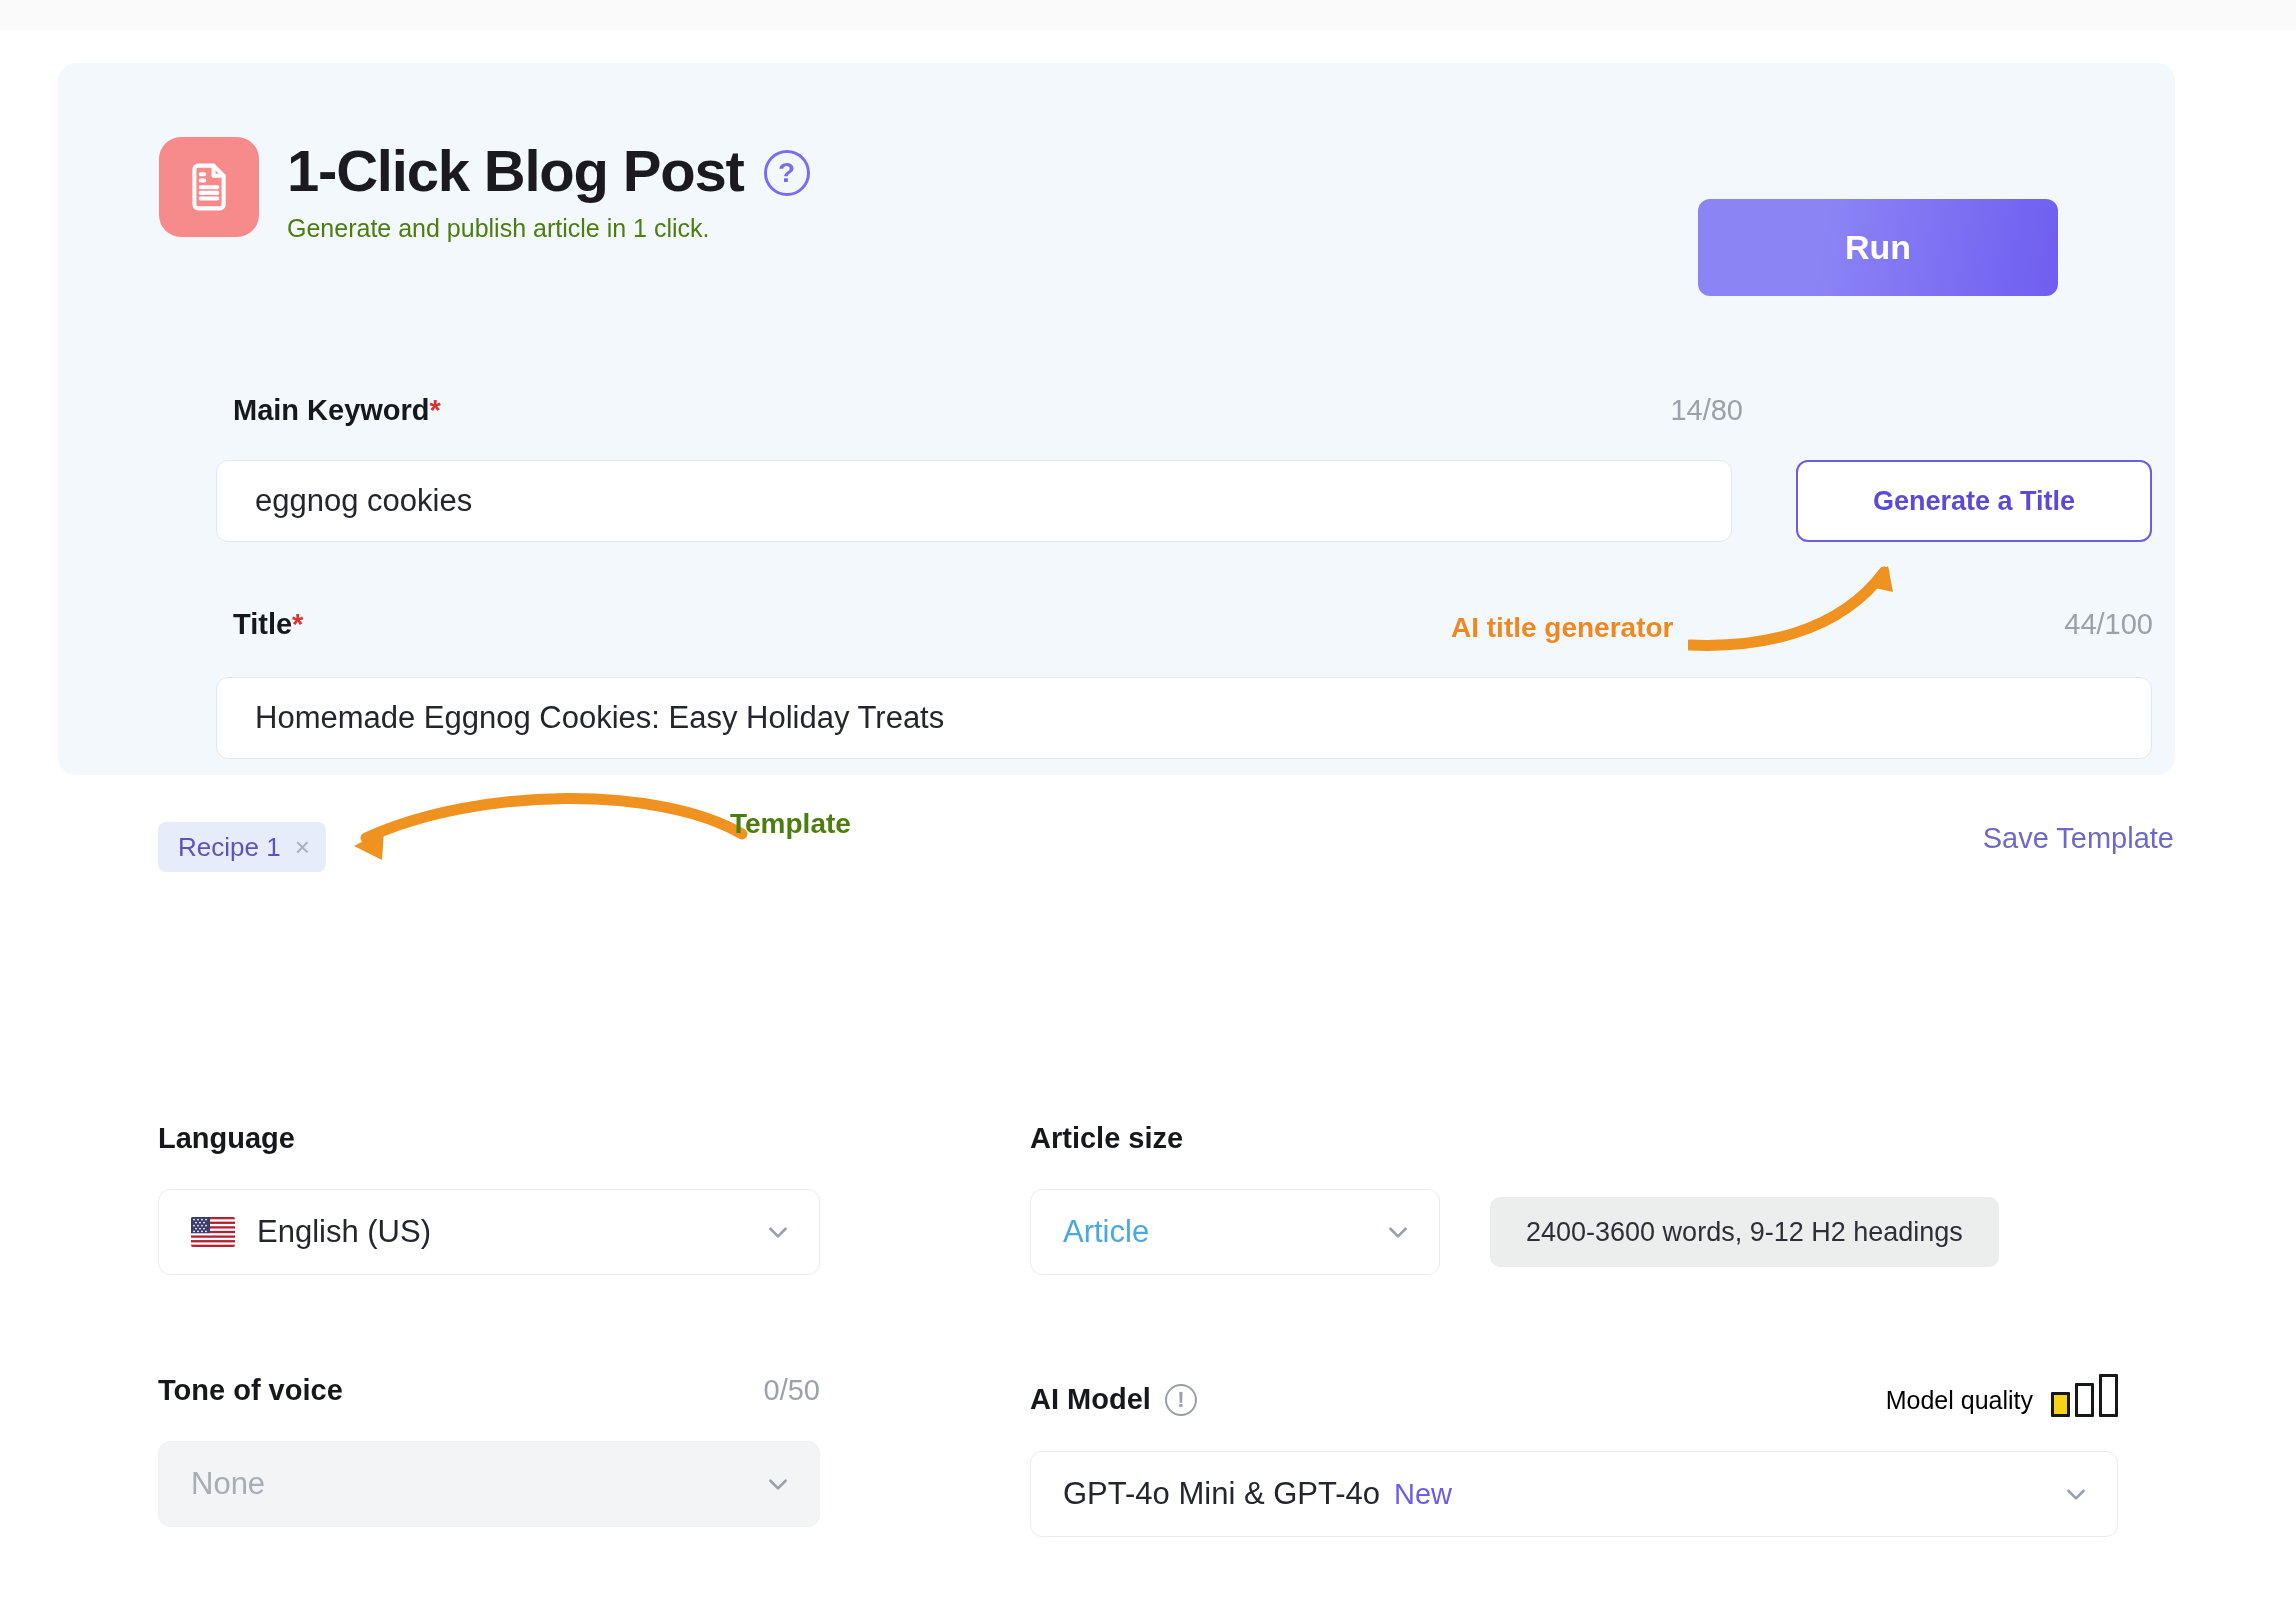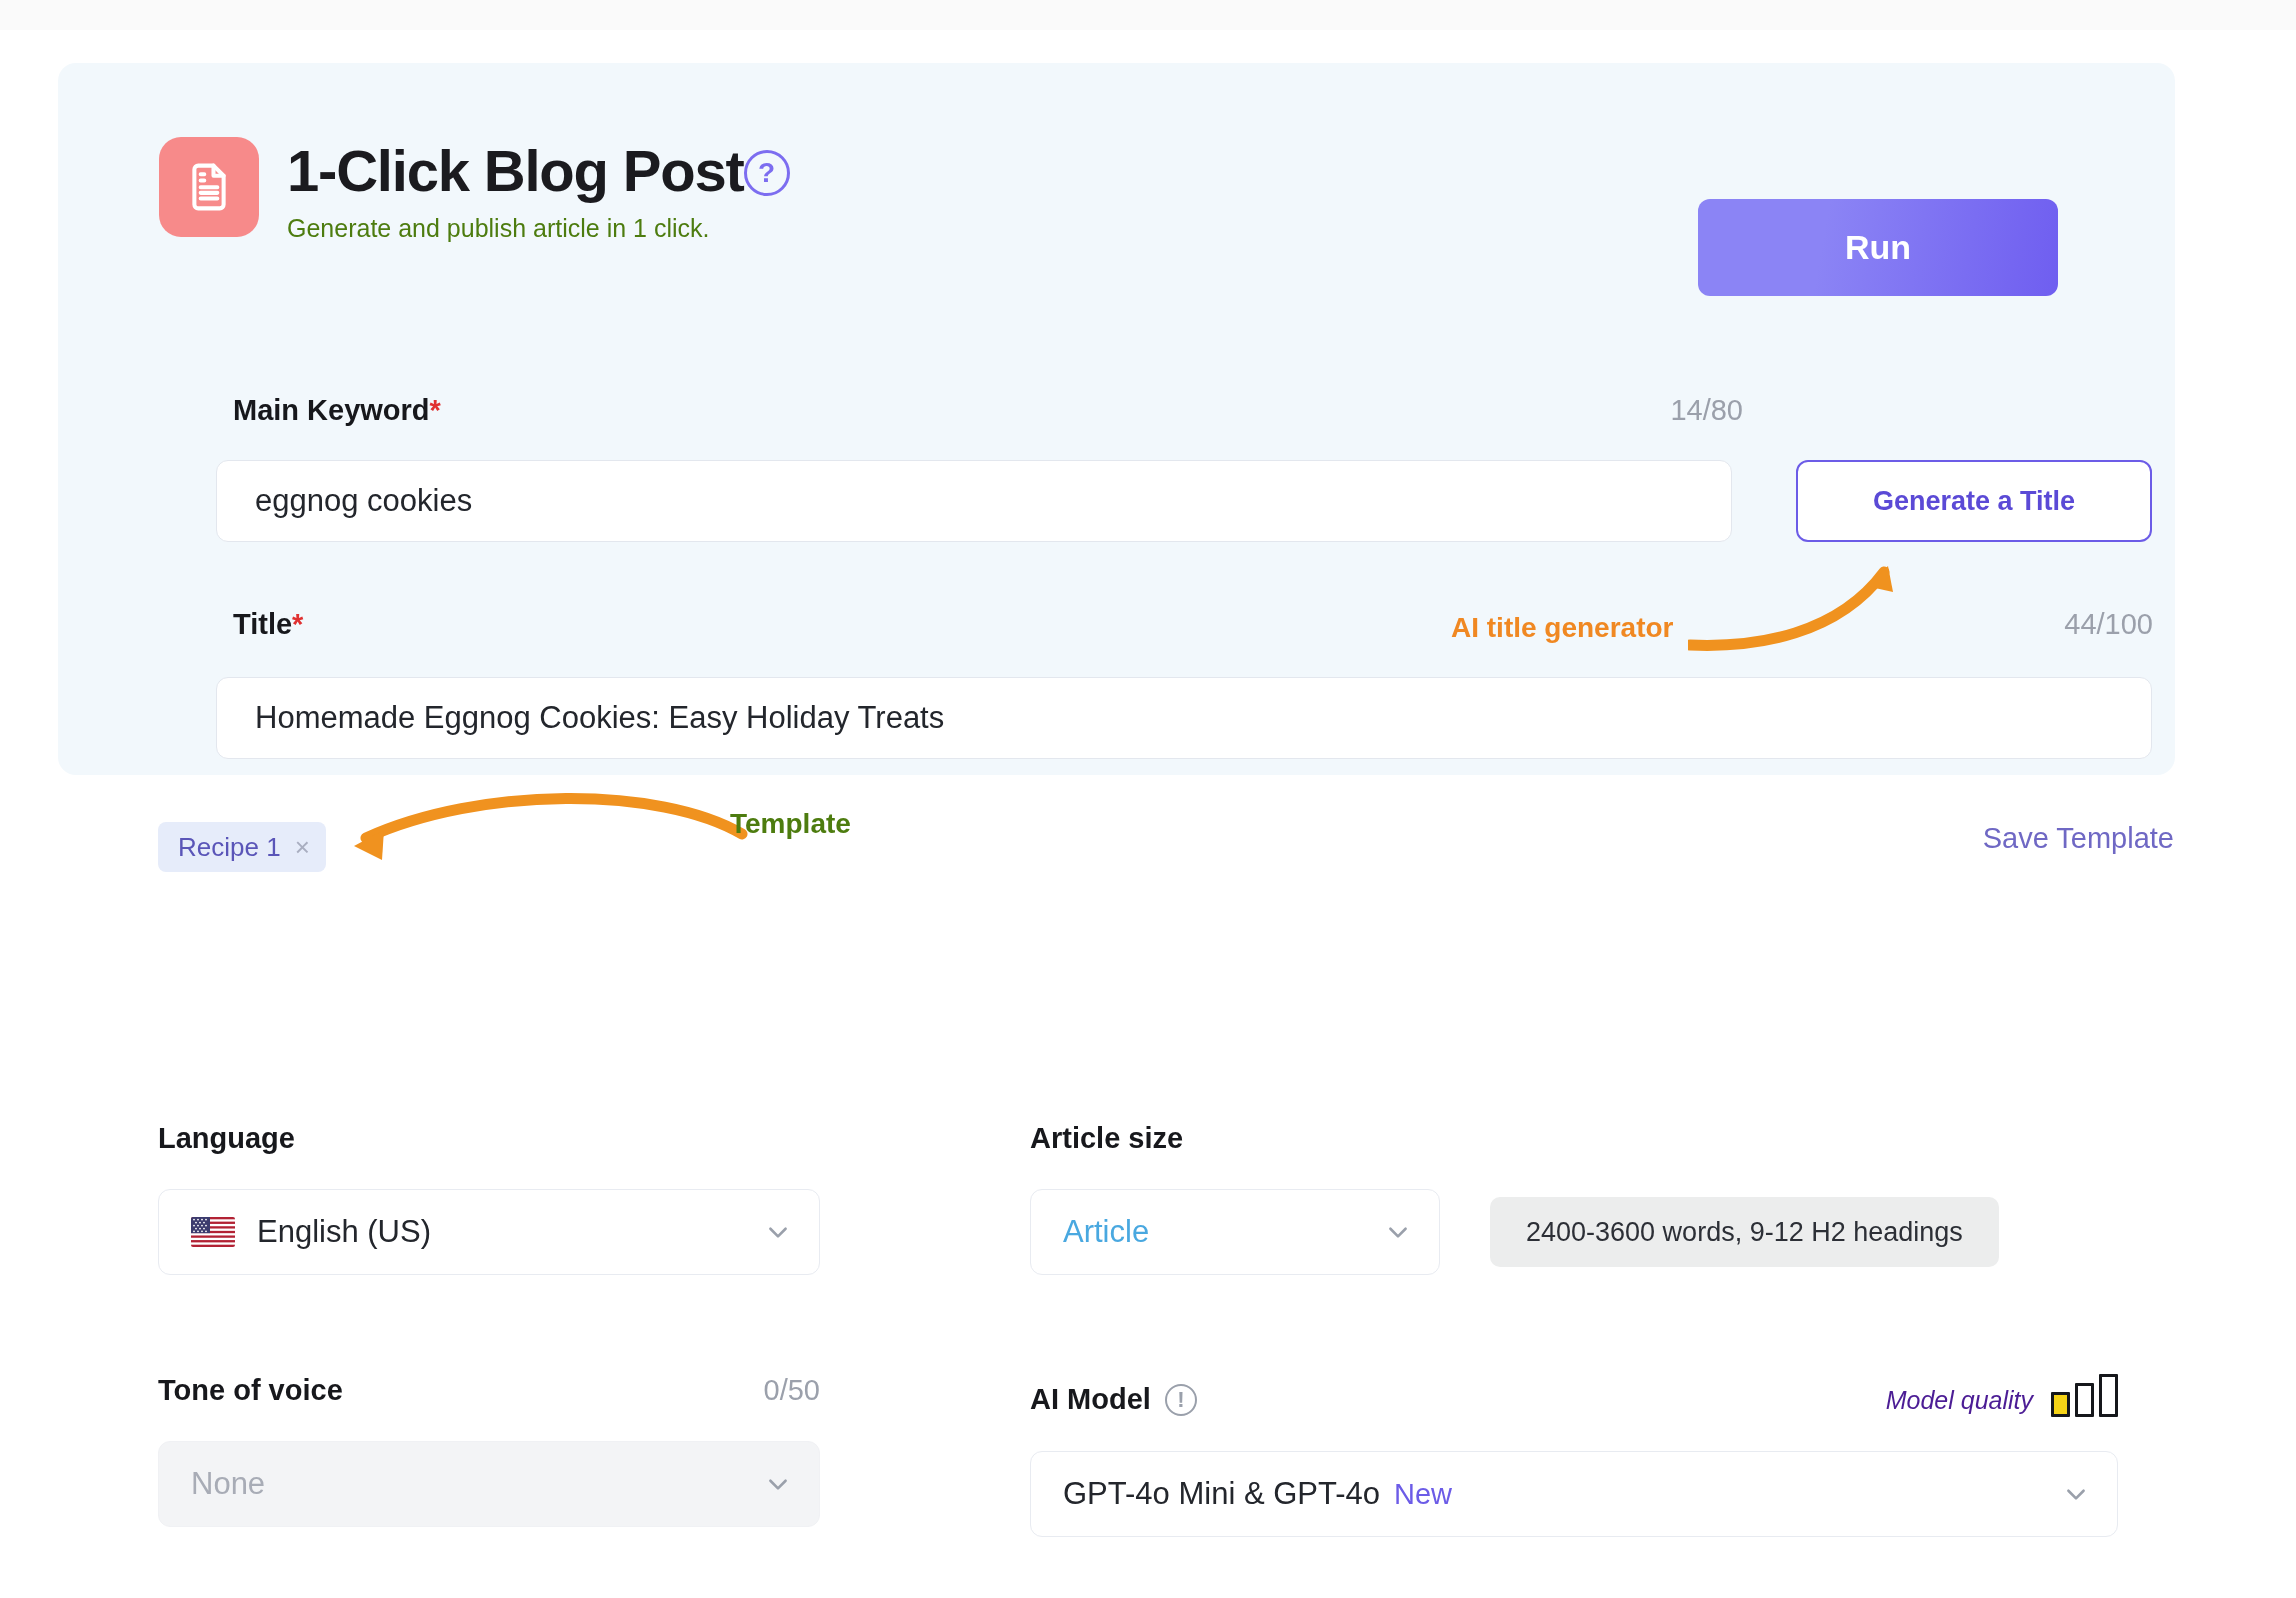--- a/index.html
+++ b/index.html
@@ -44,21 +44,21 @@
   .app-icon {
     width: 100px; height: 100px;
     border-radius: 22px;
     background: #f78a8a;
     display: flex; align-items: center; justify-content: center;
     flex: none;
   }
   .app-icon svg { width: 54px; height: 54px; display: block; }
 
   .head-text { padding-top: 4px; }
-  .title-row { display: flex; align-items: center; }
+  .title-row { display: flex; align-items: center; gap: 20px; }
   .app-title {
     font-size: 58px;
     font-weight: bold;
     color: #1b1b1f;
     letter-spacing: -1.2px;
     line-height: 1.05;
     white-space: nowrap;
   }
   .help-icon {
     width: 46px; height: 46px;
@@ -285,24 +285,23 @@
     font-size: 22px;
     font-weight: bold;
     display: flex; align-items: center; justify-content: center;
     line-height: 1;
     flex: none;
   }
 
   .quality-wrap { display: flex; align-items: flex-end; gap: 18px; }
   .quality-label {
     font-size: 25px;
-    color: #4c1d95;
+    color: #000000;
     font-weight: normal;
     padding-bottom: 2px;
-    font-style: italic;
   }
   .bars { display: flex; align-items: flex-end; gap: 5px; }
   .bar {
     border: 3px solid #15171b;
     border-radius: 1px;
     width: 19px;
     background: #ffffff;
   }
   .bar.b1 { height: 25px; background: #f5d316; }
   .bar.b2 { height: 34px; }

